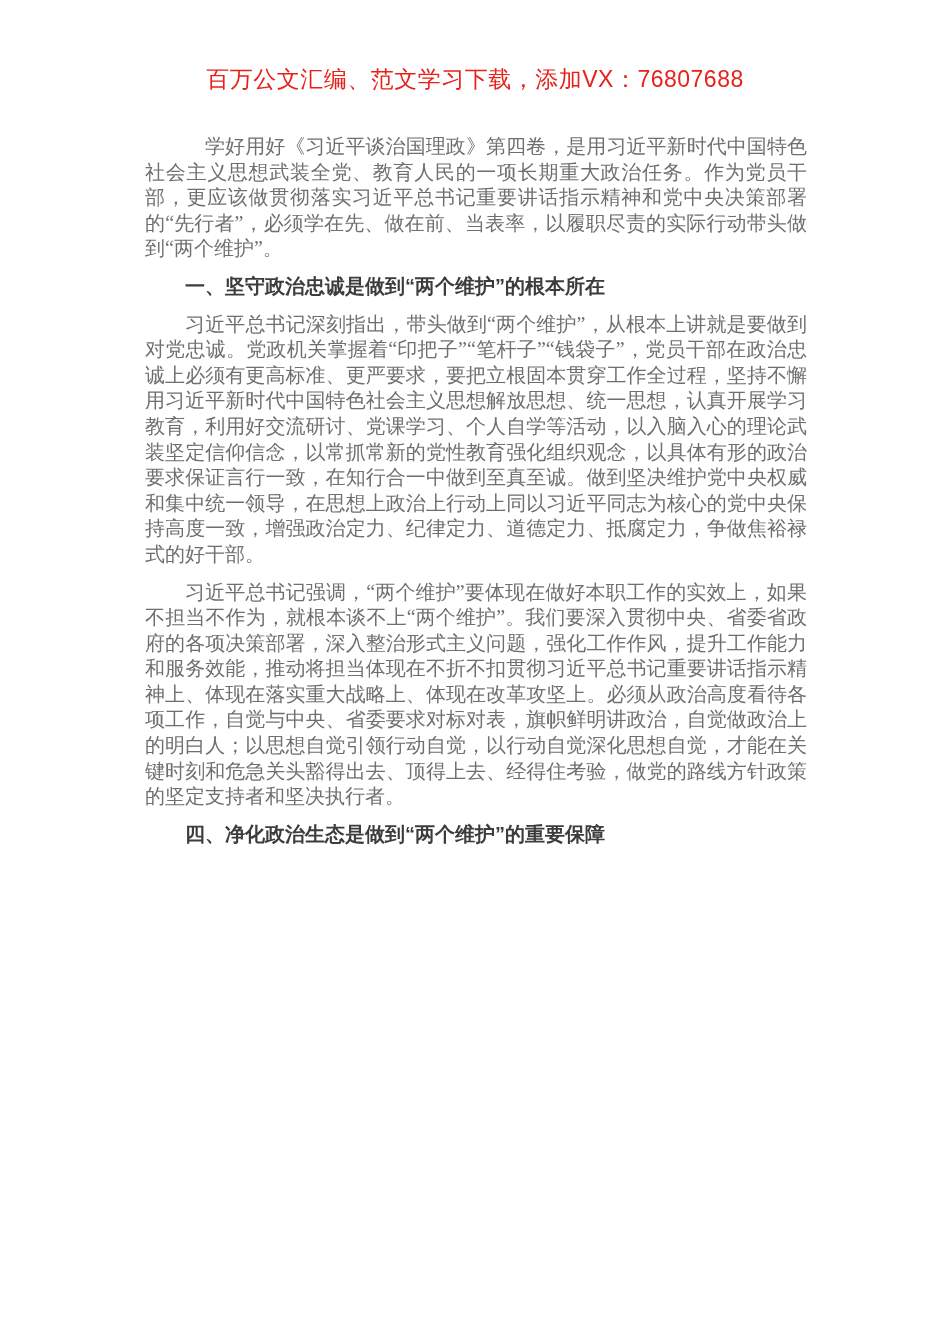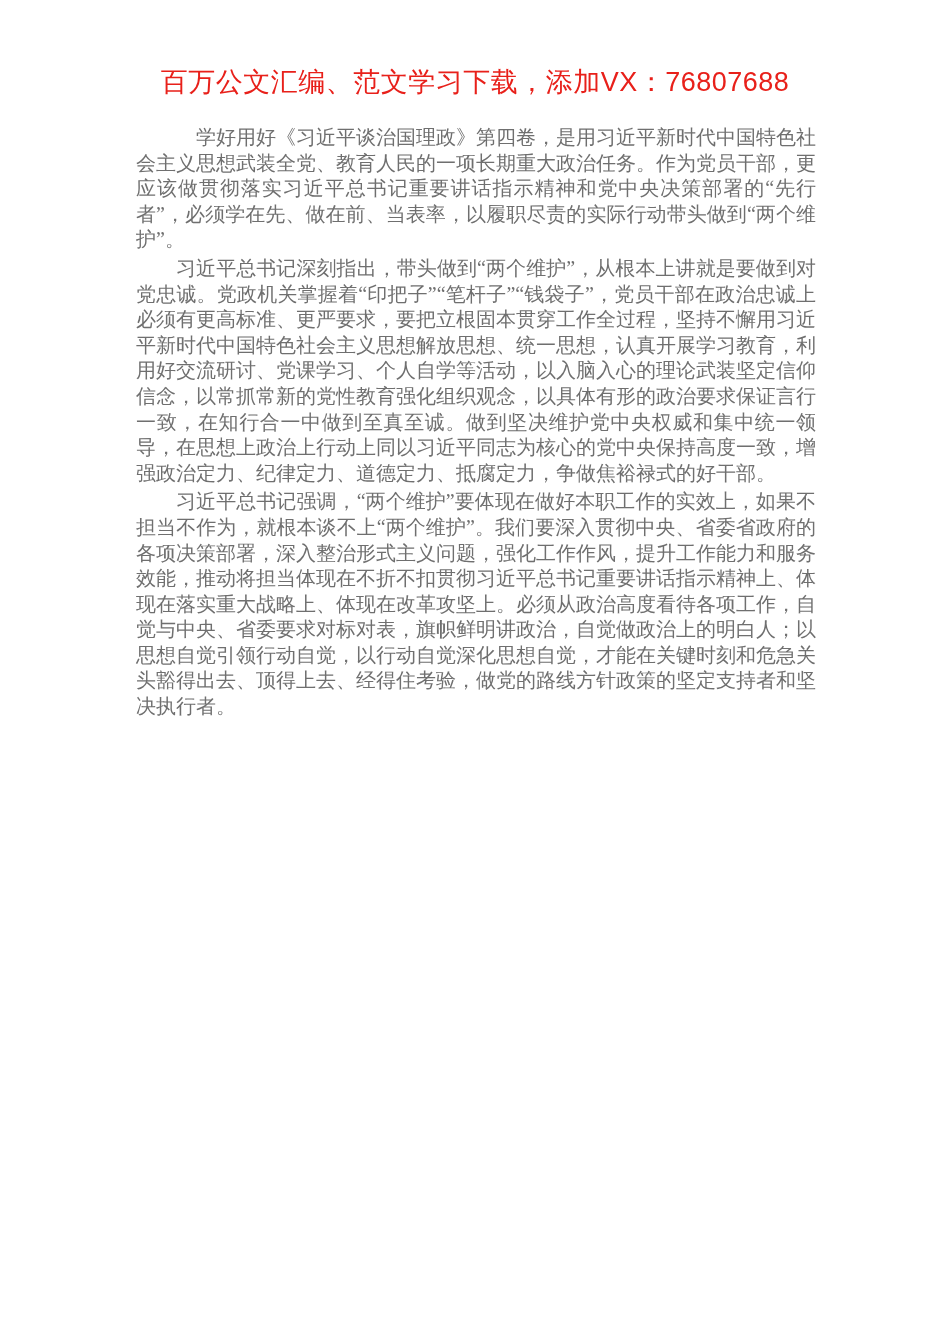--- a/index.html
+++ b/index.html
@@ -19,37 +19,37 @@
     background: #ffffff;
     box-sizing: border-box;
   }
   .ad-header {
     position: absolute;
     top: 64px;
     left: 0;
     width: 100%;
     text-align: center;
     font-family: "Liberation Sans", sans-serif;
-    font-size: 27px;
+    font-size: 23px;
     letter-spacing: 0.5px;
     color: #e8201a;
   }
   .doc-body {
     position: absolute;
     top: 122px;
     left: 133px;
     width: 686px;
     font-family: "Liberation Serif", "DejaVu Serif", serif;
     font-size: 20px;
     line-height: 25.6px;
     color: #6f6f6f;
     text-align: justify;
   }
   .doc-body p {
-    margin: 3px;
+    margin: 12px;
     padding: 0;
   }
   p.para {
     text-indent: 2em;
   }
   p.para-intro {
     text-indent: 3em;
   }
   p.heading {
     text-indent: 2em;
@@ -63,20 +63,22 @@
 <body>
 
 <div class="page">
 
   <div class="ad-header">百万公文汇编、范文学习下载，添加VX：76807688</div>
 
   <div class="doc-body">
 
     <p class="para para-intro">学好用好《习近平谈治国理政》第四卷，是用习近平新时代中国特色社会主义思想武装全党、教育人民的一项长期重大政治任务。作为党员干部，更应该做贯彻落实习近平总书记重要讲话指示精神和党中央决策部署的“先行者”，必须学在先、做在前、当表率，以履职尽责的实际行动带头做到“两个维护”。</p>
 
+    <p class="heading">一、坚守政治忠诚是做到“两个维护”的根本所在</p>
     <p class="para">习近平总书记深刻指出，带头做到“两个维护”，从根本上讲就是要做到对党忠诚。党政机关掌握着“印把子”“笔杆子”“钱袋子”，党员干部在政治忠诚上必须有更高标准、更严要求，要把立根固本贯穿工作全过程，坚持不懈用习近平新时代中国特色社会主义思想解放思想、统一思想，认真开展学习教育，利用好交流研讨、党课学习、个人自学等活动，以入脑入心的理论武装坚定信仰信念，以常抓常新的党性教育强化组织观念，以具体有形的政治要求保证言行一致，在知行合一中做到至真至诚。做到坚决维护党中央权威和集中统一领导，在思想上政治上行动上同以习近平同志为核心的党中央保持高度一致，增强政治定力、纪律定力、道德定力、抵腐定力，争做焦裕禄式的好干部。</p>
 
     <p class="para">习近平总书记强调，“两个维护”要体现在做好本职工作的实效上，如果不担当不作为，就根本谈不上“两个维护”。我们要深入贯彻中央、省委省政府的各项决策部署，深入整治形式主义问题，强化工作作风，提升工作能力和服务效能，推动将担当体现在不折不扣贯彻习近平总书记重要讲话指示精神上、体现在落实重大战略上、体现在改革攻坚上。必须从政治高度看待各项工作，自觉与中央、省委要求对标对表，旗帜鲜明讲政治，自觉做政治上的明白人；以思想自觉引领行动自觉，以行动自觉深化思想自觉，才能在关键时刻和危急关头豁得出去、顶得上去、经得住考验，做党的路线方针政策的坚定支持者和坚决执行者。</p>
 
 
+    <p class="heading">四、净化政治生态是做到“两个维护”的重要保障</p>
 
   </div>
 </div>
 
 </body></html>

